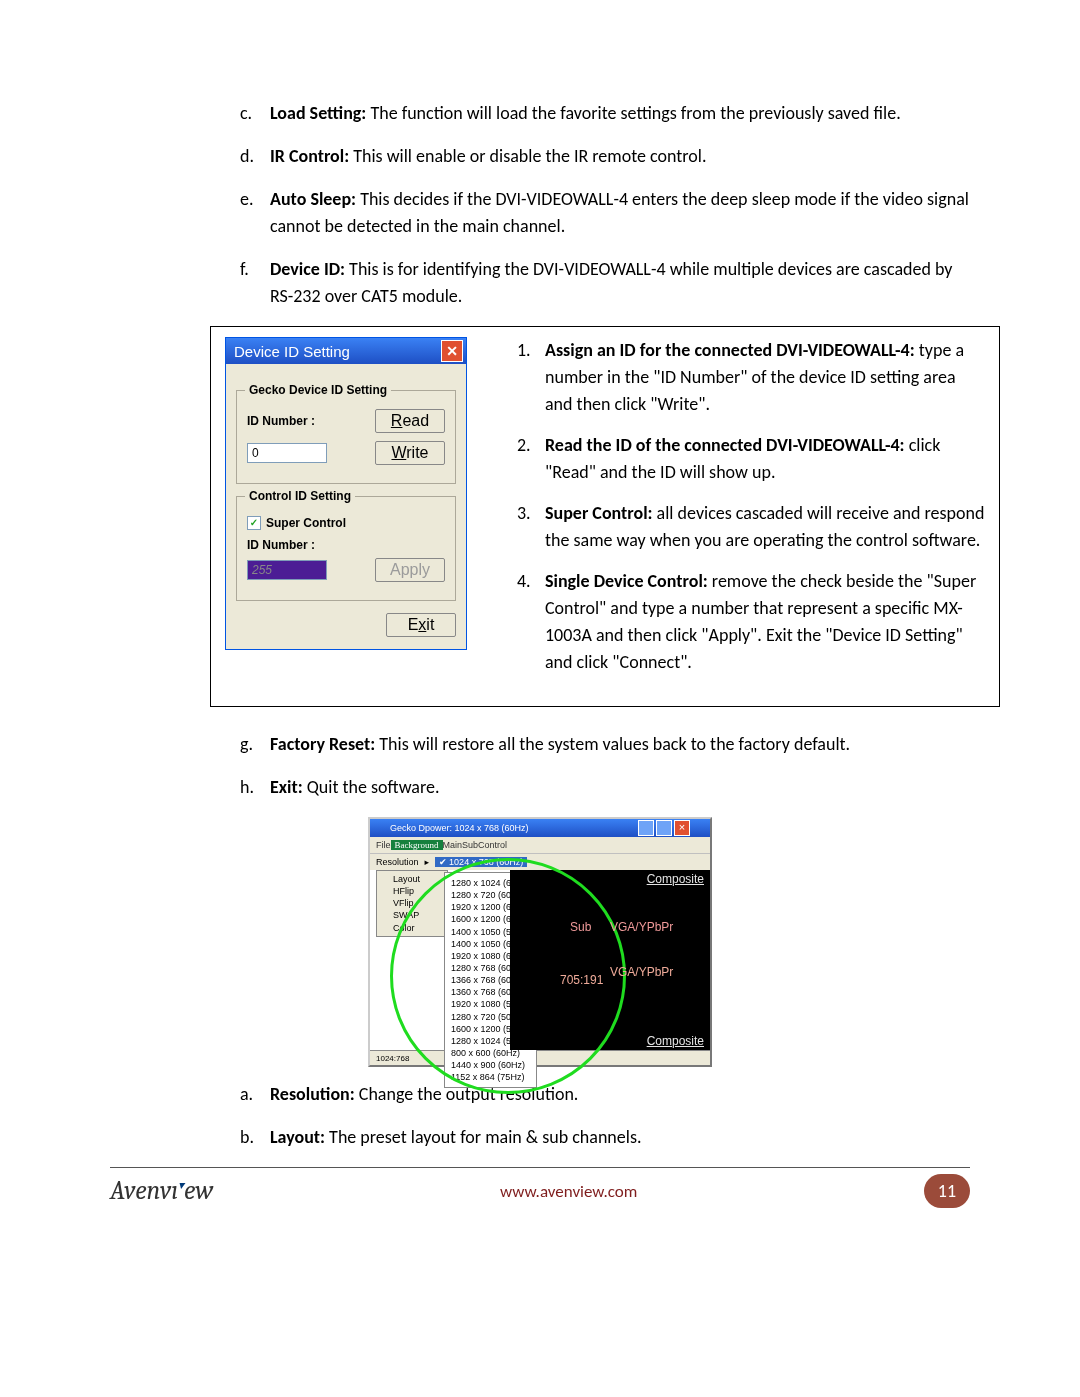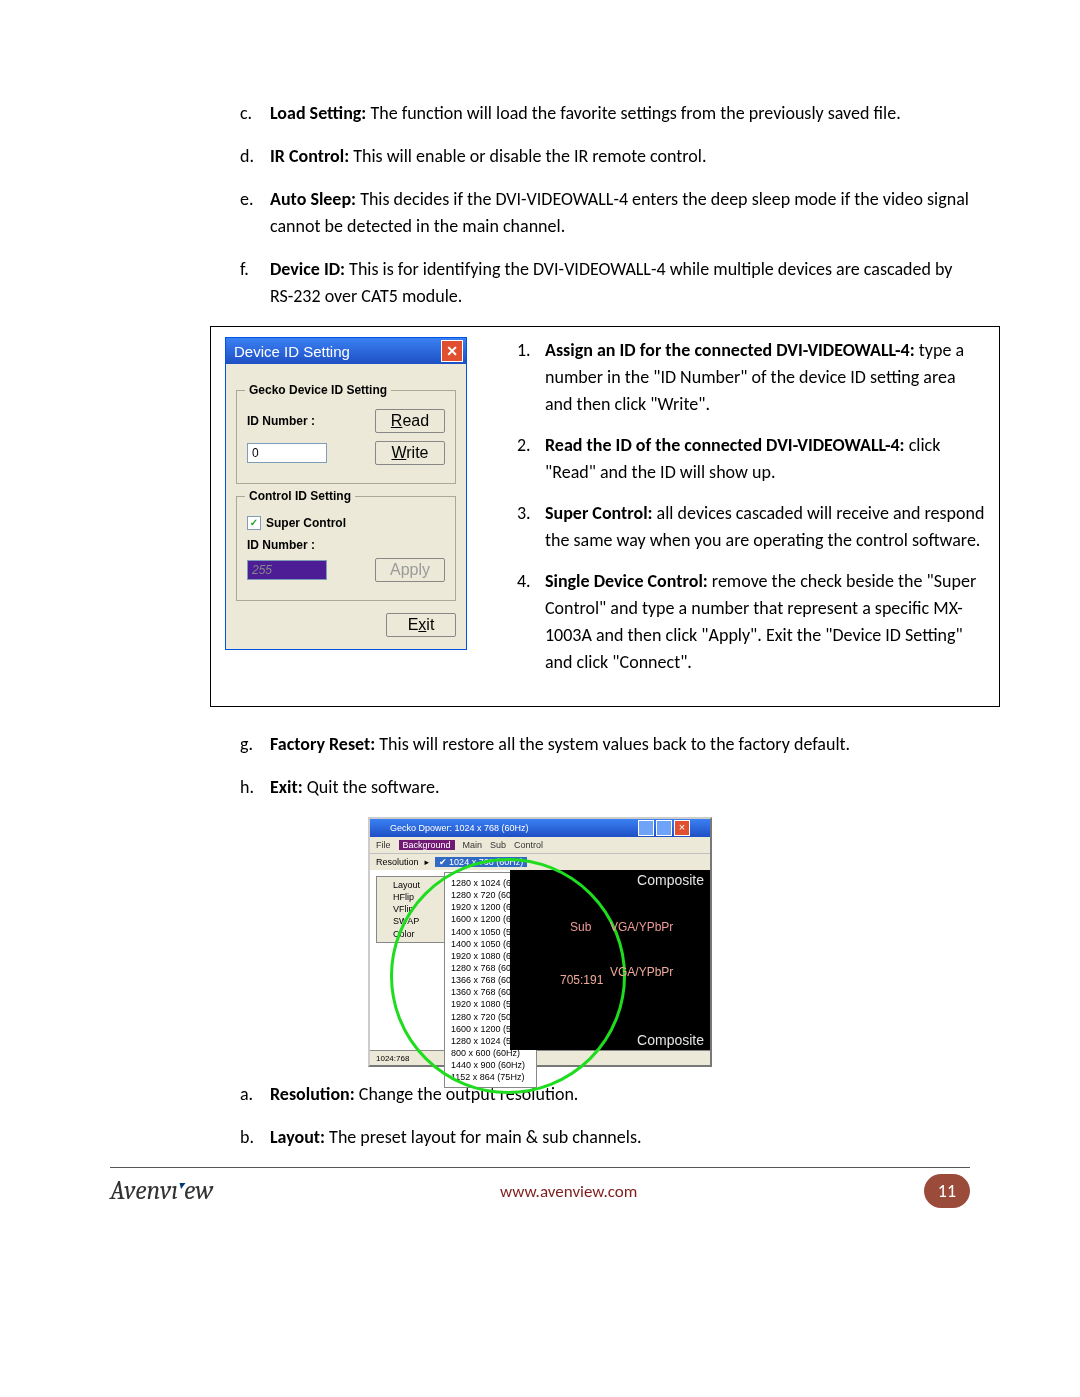--- a/index.html
+++ b/index.html
@@ -32,32 +32,32 @@
   .numlist{margin:0;padding:0;list-style:none;font-size:18px;line-height:1.5;}
   .numlist li{display:flex;margin-bottom:14px;}
   .numlist li .m{width:28px;flex:0 0 28px;}
   .section-h{font-family:Cambria,Georgia,serif;font-weight:700;font-size:20px;color:#333;margin:20px 0 14px 60px;}
   .screenshot-area{display:flex;justify-content:center;margin:6px 0 14px 0;}
   .gecko{width:340px;border:2px outset #ccc;font-family:Tahoma,Arial,sans-serif;font-size:9px;}
   .gecko .tb{height:18px;background:linear-gradient(#3a81f4,#1e4fc4);display:flex;align-items:center;justify-content:space-between;padding:0 20px;color:#fff;}
   .gecko .tb .btns{display:flex;gap:2px;}
   .gecko .tb .btns span{width:14px;height:14px;background:#6ea3f7;border:1px solid #fff;display:inline-block;}
   .gecko .tb .btns .cx{background:#e05030;text-align:center;color:#fff;font-size:11px;line-height:12px;}
-  .gecko .menubar{height:16px;background:#ece9d8;display:flex;align-items:center;gap:8px;padding:0 6px;color:#333;}
-  .gecko .menubar .sel{background:#701a75;color:#fff;padding:0 4px;}
+  .gecko .menubar{height:16px;background:#ece9d8;display:flex;align-items:center;padding:0 6px;color:#333;}
+  .gecko .menubar .sel{background:#15803d;color:#fff;padding:0 4px;font-family:Liberation Serif, serif;}
   .gecko .toolbar{height:16px;background:#ece9d8;display:flex;align-items:center;gap:6px;padding:0 6px;border-top:1px solid #c0c0c0;}
   .gecko .toolbar .selres{background:#316ac5;color:#fff;padding:0 4px;}
   .gecko .stage{display:flex;}
   .gecko .submenu{background:#fff;border:1px solid #888;padding:4px 6px;margin:2px 4px 2px 18px;font-size:9px;line-height:1.35;}
   .gecko .submenu .item{white-space:nowrap;}
   .gecko .dd{background:#ece9d8;border:1px solid #888;font-size:9px;padding:2px 4px;line-height:1.35;}
   .gecko .dd .it{display:block;}
   .gecko .canvas{flex:1;background:#000;color:#e88;position:relative;min-height:180px;}
   .gecko .canvas .circle{position:absolute;left:-120px;top:-12px;width:230px;height:230px;border:3px solid #1fdc1f;border-radius:50%;pointer-events:none;}
-  .gecko .canvas .corner{position:absolute;font-size:14px;color:#e4e4e4;}
+  .gecko .canvas .corner{position:absolute;font-size:12px;color:#e4e4e4;text-decoration:underline;}
   .gecko .canvas .tl{top:2px;right:6px;}
   .gecko .canvas .br{bottom:2px;right:6px;}
   .gecko .canvas .lbl{position:absolute;font-weight:400;}
   .gecko .status{height:14px;background:#ece9d8;border-top:1px solid #888;font-size:8px;padding:0 6px;display:flex;align-items:center;}
   hr.footline{border:none;border-top:1px solid #555;margin:16px 0 6px;}
   .footer{display:flex;align-items:center;justify-content:space-between;padding:0 0 0 0;}
   .footer .logo{font-family:Cambria,Georgia,serif;font-size:26px;color:#333;font-style:italic;font-weight:400;}
   .footer .logo .dotI{position:relative;}
   .footer .logo .caret{color:#003a7a;font-size:12px;position:relative;top:-10px;}
   .footer .url{font-size:17px;color:#7f1d1d;}
@@ -189,21 +189,21 @@
         <span>Sub</span>
         <span>Control</span>
       </div>
       <div class="toolbar">
         <span>Resolution</span>
         <span>▸</span>
         <span class="selres">✔ <span>1024 x 768 (60Hz)</span></span>
       </div>
       <div class="stage" style="position:relative;">
         <div style="position:relative;width:140px;">
-          <div class="dd" style="position:absolute;left:6px;top:6px;width:50px;padding-left:16px;">
+          <div class="dd" style="position:absolute;left:6px;top:0;width:50px;padding-left:16px;">
             <span class="it">Layout</span>
             <span class="it">HFlip</span>
             <span class="it">VFlip</span>
             <span class="it">SWAP</span>
             <span class="it">Color</span>
           </div>
           <div class="submenu" style="position:absolute;left:56px;top:0;">
             <div class="item">1280 x 1024 (60Hz)</div>
             <div class="item">1280 x 720 (60Hz)</div>
             <div class="item">1920 x 1200 (60Hz)</div>

